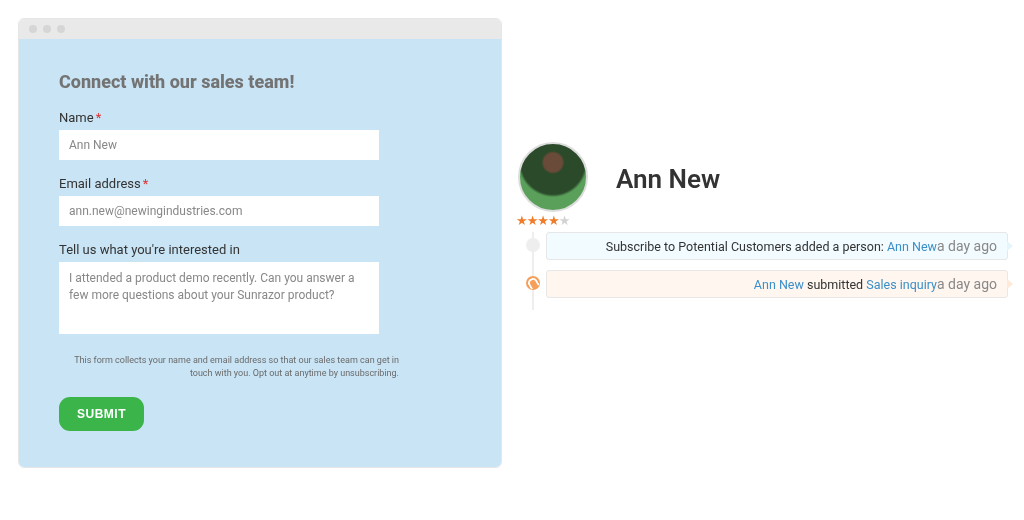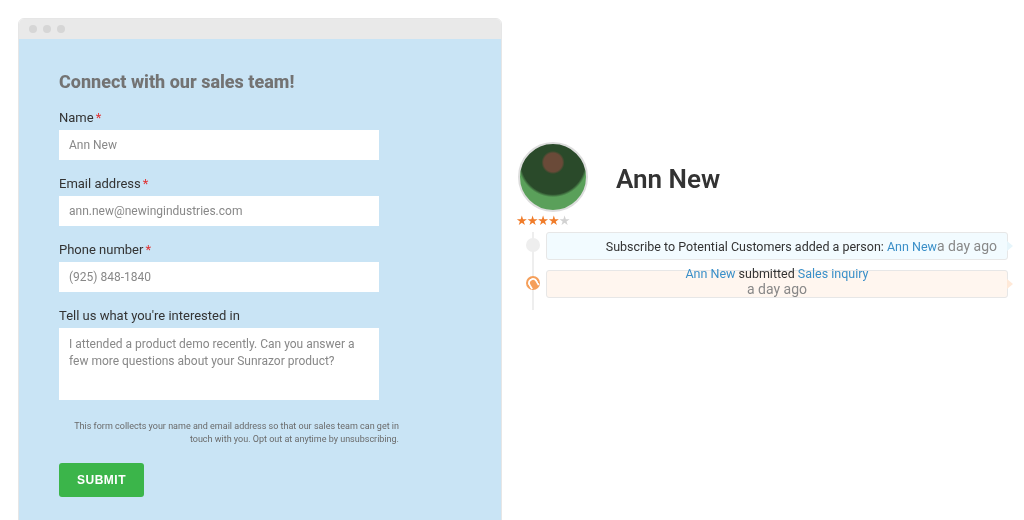--- a/index.html
+++ b/index.html
@@ -74,21 +74,21 @@
     color: #6a6a6a;
     line-height: 1.4;
     margin: 14px 0 18px 0;
     max-width: 340px;
     text-align: right;
   }
   .submit-btn {
     background: #3bb54a;
     color: #fff;
     border: none;
-    border-radius: 3px;
+    border-radius: 11px;
     padding: 10px 18px;
     font-size: 12px;
     font-weight: 700;
     letter-spacing: 0.5px;
     cursor: pointer;
   }
 
   .right-panel {
     position: absolute;
     left: 518px;
@@ -157,21 +157,21 @@
     justify-content: flex-end;
     height: 28px;
     border: 1px solid #e7e7e7;
     border-radius: 3px;
     padding: 0 10px;
     font-size: 12.5px;
     color: #333;
     position: relative;
   }
   .tl-card.blue { background: #f2fbff; }
-  .tl-card.peach { background: #fff6ef; flex-direction: column; }
+  .tl-card.peach { background: #fff6ef; }
   .tl-card::after {
     content: "";
     position: absolute;
     right: -6px;
     top: 50%;
     transform: translateY(-50%);
     width: 0; height: 0;
     border-top: 5px solid transparent;
     border-bottom: 5px solid transparent;
   }
@@ -206,26 +206,20 @@
       <input class="text-input" value="Ann New" style="">
     </div>
 
     <div class="field">
       <label class="field-label">
         <span>Email address</span><span class="req">*</span>
       </label>
       <input class="text-input" value="ann.new@newingindustries.com" style="">
     </div>
 
-    <div class="field">
-      <label class="field-label">
-        <span>Phone number</span><span class="req">*</span>
-      </label>
-      <input class="text-input" value="(925) 848-1840" style="">
-    </div>
 
     <div class="field">
       <label class="field-label">Tell us what you're interested in</label>
       <textarea class="textarea" style="">I attended a product demo recently. Can you answer a few more questions about your Sunrazor product?</textarea>
     </div>
 
     <p class="disclaimer">This form collects your name and email address so that our sales team can get in touch with you. Opt out at anytime by unsubscribing.</p>
 
     <button class="submit-btn">SUBMIT</button>
   </div>

